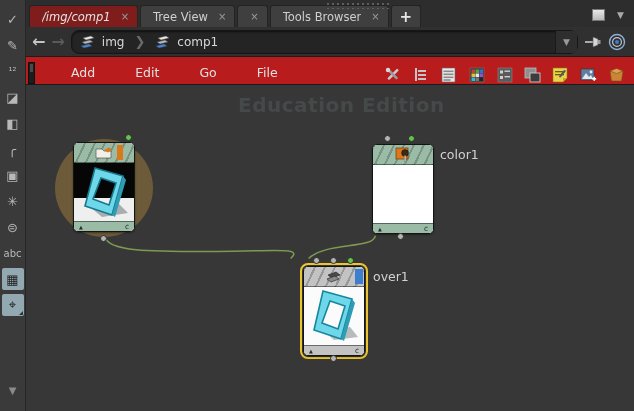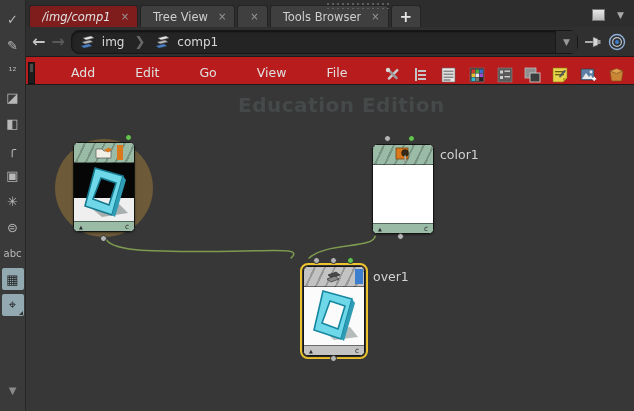--- a/index.html
+++ b/index.html
@@ -254,21 +254,20 @@
         <circle cx="9" cy="9" r="2" fill="#3d7ecf"></circle>
       </svg>
     </div>
   </div>
 
   <div class="menubar">
     <div class="mini-scroll"></div>
     <div class="menu-item">Add</div>
     <div class="menu-item">Edit</div>
     <div class="menu-item">Go</div>
-    <div class="menu-item">View</div>
     <div class="menu-item">File</div>
 
     <div class="mtool-row">
       <div class="mtool" title="tools">
         <svg width="17" height="17" viewBox="0 0 17 17">
           <rect x="7.5" y="1" width="2.6" height="14" rx="1" fill="#c9c9c9" transform="rotate(45 8.5 8.5)"></rect>
           <rect x="7.5" y="1" width="2.6" height="14" rx="1" fill="#9a9a9a" transform="rotate(-45 8.5 8.5)"></rect>
           <circle cx="4" cy="4" r="2.2" fill="#d8d8d8"></circle>
         </svg>
       </div>

